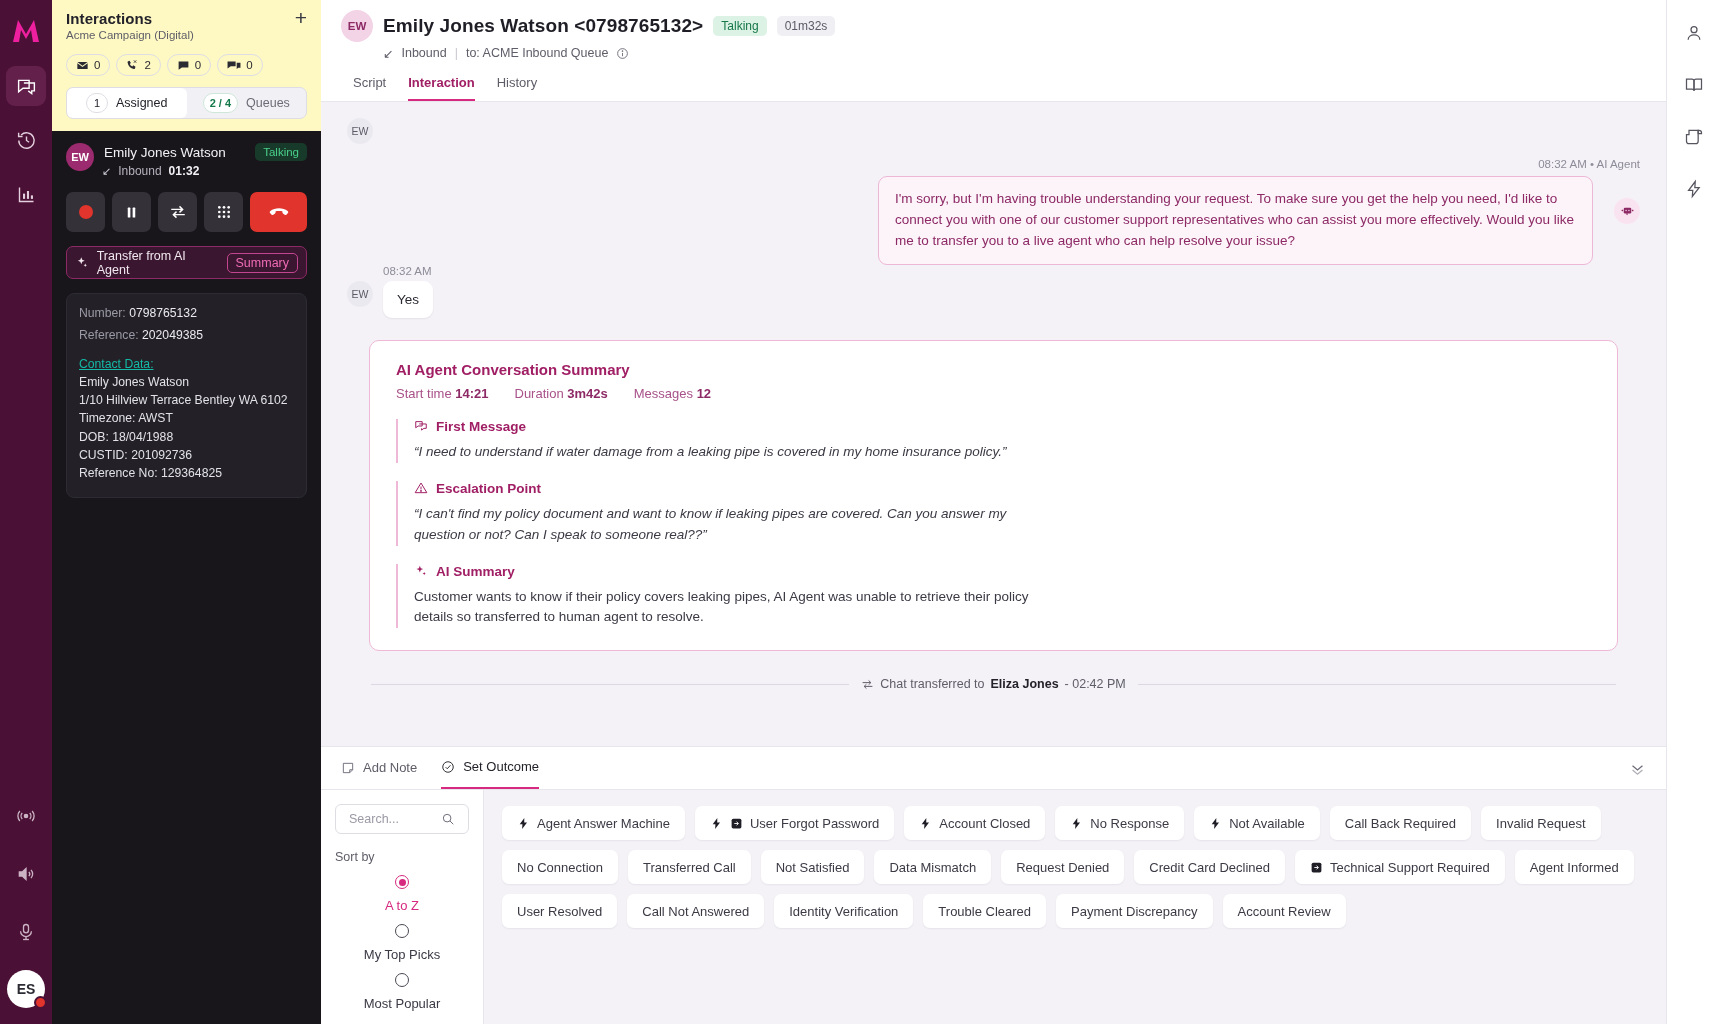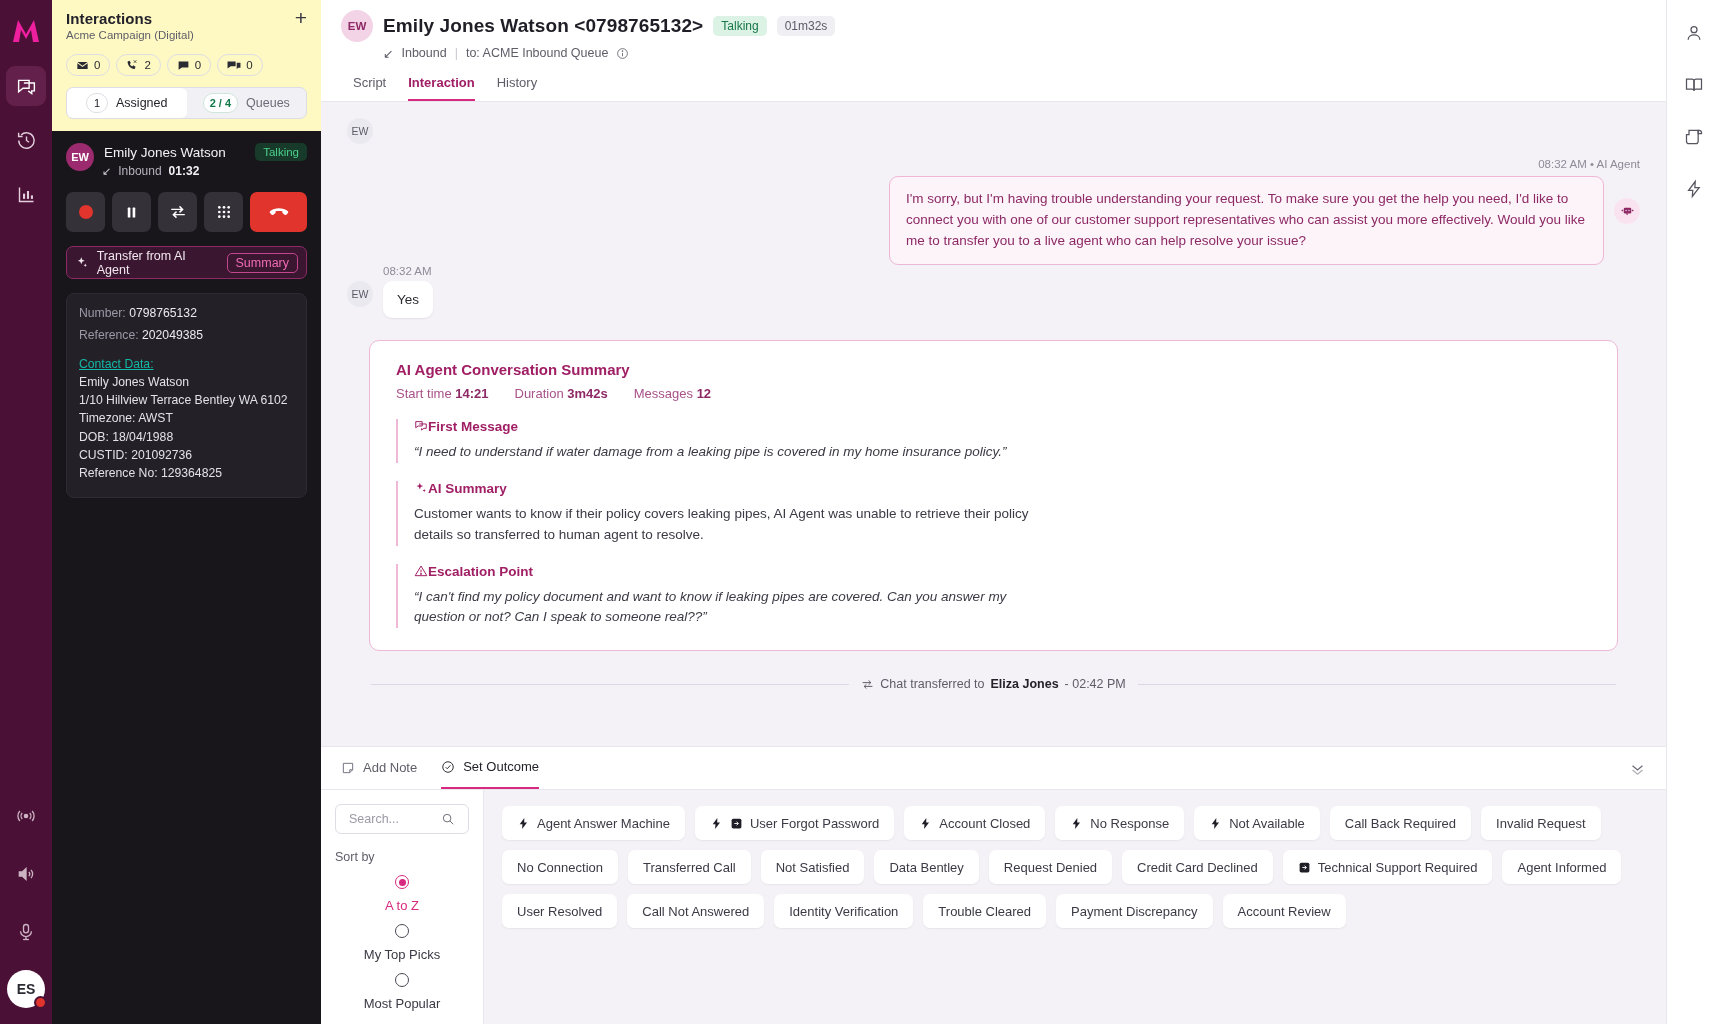--- a/index.html
+++ b/index.html
@@ -137,34 +137,34 @@
     display: flex; align-items: center; justify-content: center; font-size: 10.5px; flex: 0 0 26px; }
   .bubble-in {
     background: #fff; border-radius: 9px; padding: 11px 14px; font-size: 13.5px; color: #2b2b33;
     max-width: 780px; box-shadow: 0 1px 2px rgba(20,15,35,.07);
   }
   .row-time { font-size: 11.5px; color: #8d8c98; text-align: right; margin: 14px 0 6px 0; }
   .bubble-ai {
     border: 1px solid #edb7d6; background: #fdf4f9; border-radius: 9px; padding: 12px 16px;
     color: #8d2a66; font-size: 13.5px; line-height: 1.55; max-width: 715px; margin-left: auto;
   }
-  .ai-wrap { display: flex; align-items: flex-start; gap: 10px; justify-content: flex-end; }
+  .ai-wrap { display: flex; align-items: flex-start; gap: 21px; justify-content: flex-end; }
   .bot-av { width: 26px; height: 26px; border-radius: 50%; background: #fae3f0; color: #8d2a66;
     display: flex; align-items: center; justify-content: center; flex: 0 0 26px; margin-top: 22px; }
   .time-lbl { font-size: 11.5px; color: #8d8c98; margin: 0 0 4px 36px; }
 
   .summary-card {
     margin: 22px 0 0 22px; margin-right: 22px; background: #fff; border: 1px solid #eeb8d6;
     border-radius: 10px; padding: 20px 26px 22px 26px;
   }
   .sc-title { color: #a01e64; font-size: 15px; font-weight: 600; }
   .sc-stats { display: flex; gap: 26px; margin-top: 8px; font-size: 13px; color: #a85289; }
   .sc-stats b { color: #8d2a66; font-weight: 600; }
   .sc-block { border-left: 2px solid #eeb8d6; padding-left: 16px; margin-top: 18px; }
-  .sc-head { display: flex; align-items: flex-start; color: #a01e64; font-size: 13.5px; font-weight: 600; }
+  .sc-head { display: flex; align-items: flex-start; gap: 8px; color: #a01e64; font-size: 13.5px; font-weight: 600; }
   .sc-quote { font-size: 13.5px; color: #3b3a45; font-style: italic; margin-top: 8px; line-height: 1.55; max-width: 640px; }
   .sc-text { font-size: 13.5px; color: #3b3a45; margin-top: 8px; line-height: 1.55; max-width: 620px; }
 
   .sys-divider { display: flex; align-items: center; gap: 12px; margin: 26px 24px 0 24px; }
   .sys-divider .ln { flex: 1; height: 1px; background: #ddd9e4; }
   .sys-txt { font-size: 12.5px; color: #5e5d68; display: flex; align-items: center; gap: 6px; }
   .sys-txt b { color: #23222a; font-weight: 600; }
 
   
   .bottom { border-top: 1px solid #e7e6ec; background: #fff; }
@@ -492,42 +492,42 @@
                 </svg>
             </span>
             <span>First Message</span>
           </div>
           <div class="sc-quote">“I need to understand if water damage from a leaking pipe is covered in my home insurance policy.”</div>
         </div>
 
         <div class="sc-block">
           <div class="sc-head">
             <span>
-              <svg width="14" height="14" viewBox="0 0 24 24" fill="currentColor">
-                  <path d="M10 3l1.6 4.1L15.7 8.7l-4.1 1.6L10 14.4 8.4 10.3 4.3 8.7l4.1-1.6z"></path>
-                  <path d="M17.5 13.5l.8 2 2 .8-2 .8-.8 2-.8-2-2-.8 2-.8z"></path>
-                </svg>
-            </span>
-            <span>AI Summary</span>
-          </div>
-          <div class="sc-text">Customer wants to know if their policy covers leaking pipes, AI Agent was unable to retrieve their policy details so transferred to human agent to resolve.</div>
-        </div>
-
-        <div class="sc-block">
-          <div class="sc-head">
-            <span>
               <svg width="14" height="14" viewBox="0 0 24 24" fill="none" stroke="currentColor" stroke-width="1.7">
                   <path d="M12 3.5 22 20H2z"></path>
                   <path d="M12 9.5v5"></path>
                   <circle cx="12" cy="17" r=".9" fill="currentColor"></circle>
                 </svg>
             </span>
             <span>Escalation Point</span>
           </div>
           <div class="sc-quote">“I can't find my policy document and want to know if leaking pipes are covered. Can you answer my question or not? Can I speak to someone real??”</div>
+        </div>
+
+        <div class="sc-block">
+          <div class="sc-head">
+            <span>
+              <svg width="14" height="14" viewBox="0 0 24 24" fill="currentColor">
+                  <path d="M10 3l1.6 4.1L15.7 8.7l-4.1 1.6L10 14.4 8.4 10.3 4.3 8.7l4.1-1.6z"></path>
+                  <path d="M17.5 13.5l.8 2 2 .8-2 .8-.8 2-.8-2-2-.8 2-.8z"></path>
+                </svg>
+            </span>
+            <span>AI Summary</span>
+          </div>
+          <div class="sc-text">Customer wants to know if their policy covers leaking pipes, AI Agent was unable to retrieve their policy details so transferred to human agent to resolve.</div>
         </div>
       </div>
 
       <div class="sys-divider">
         <div class="ln"></div>
         <div class="sys-txt">
           <span>
             <svg width="13" height="13" viewBox="0 0 24 24" fill="none" stroke="currentColor" stroke-width="1.8">
                 <path d="M3 8.5h15M14 4.5l4.2 4-4.2 4"></path>
                 <path d="M21 15.5H6M10 11.5l-4.2 4 4.2 4"></path>
@@ -652,21 +652,21 @@
               <div class="tag">
                 <span>No Connection</span>
               </div>
               <div class="tag">
                 <span>Transferred Call</span>
               </div>
               <div class="tag">
                 <span>Not Satisfied</span>
               </div>
               <div class="tag">
-                <span>Data Bentley</span>
+                <span>Data Mismatch</span>
               </div>
               <div class="tag">
                 <span>Request Denied</span>
               </div>
               <div class="tag">
                 <span>Credit Card Declined</span>
               </div>
               <div class="tag">
                 <span style="display: flex;">
                   <svg width="13" height="13" viewBox="0 0 24 24" fill="#1f1e26">

